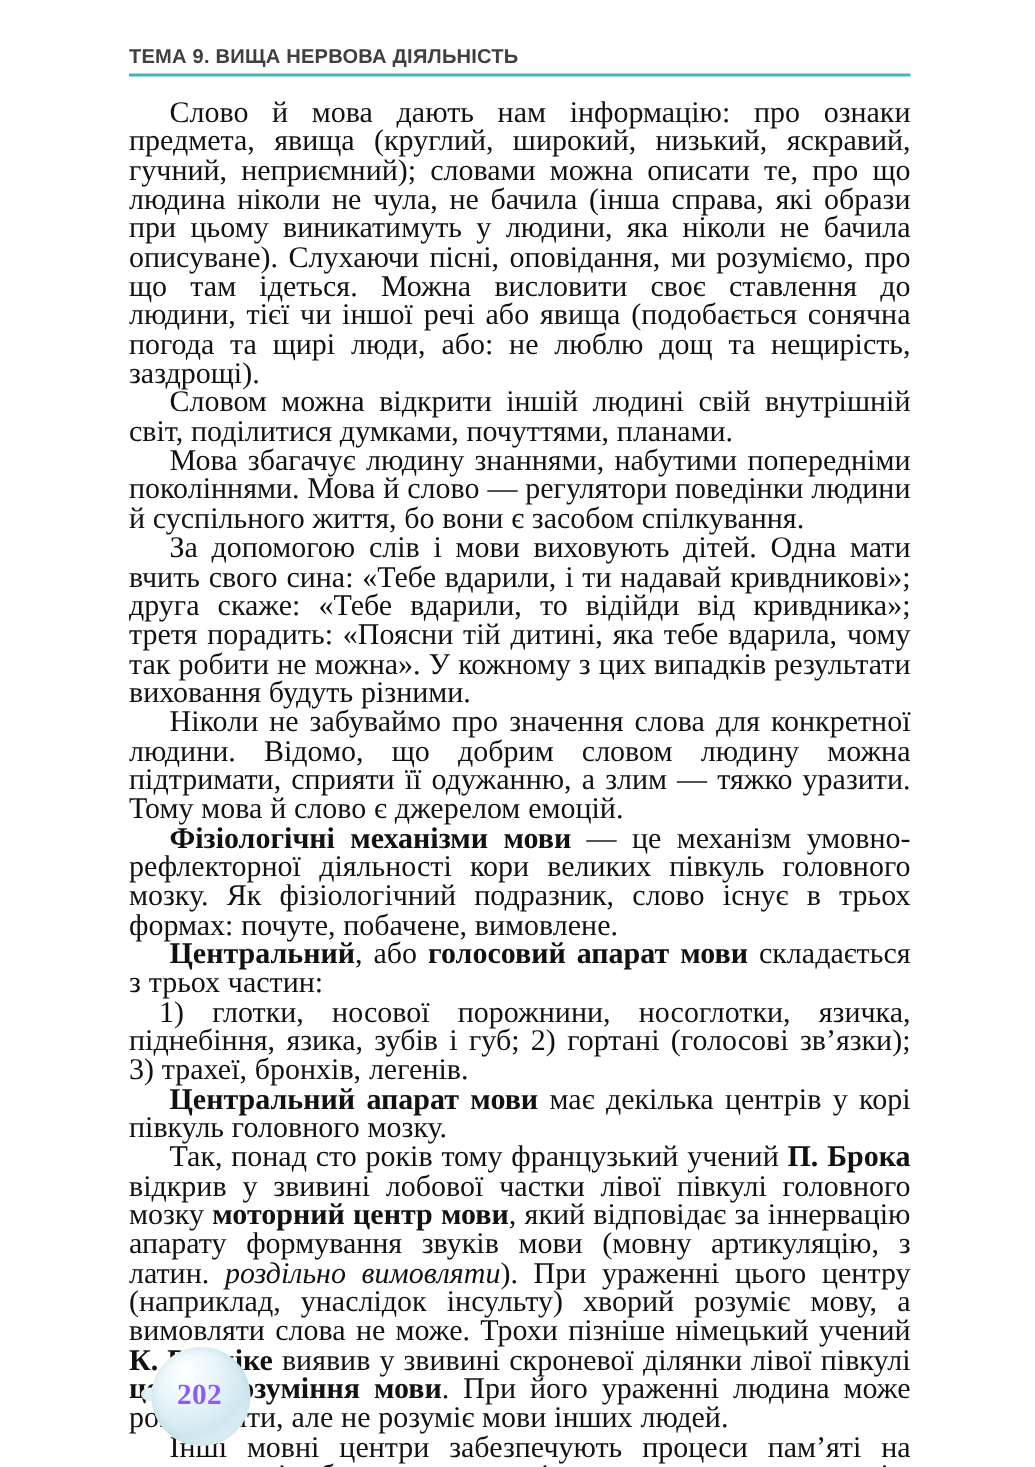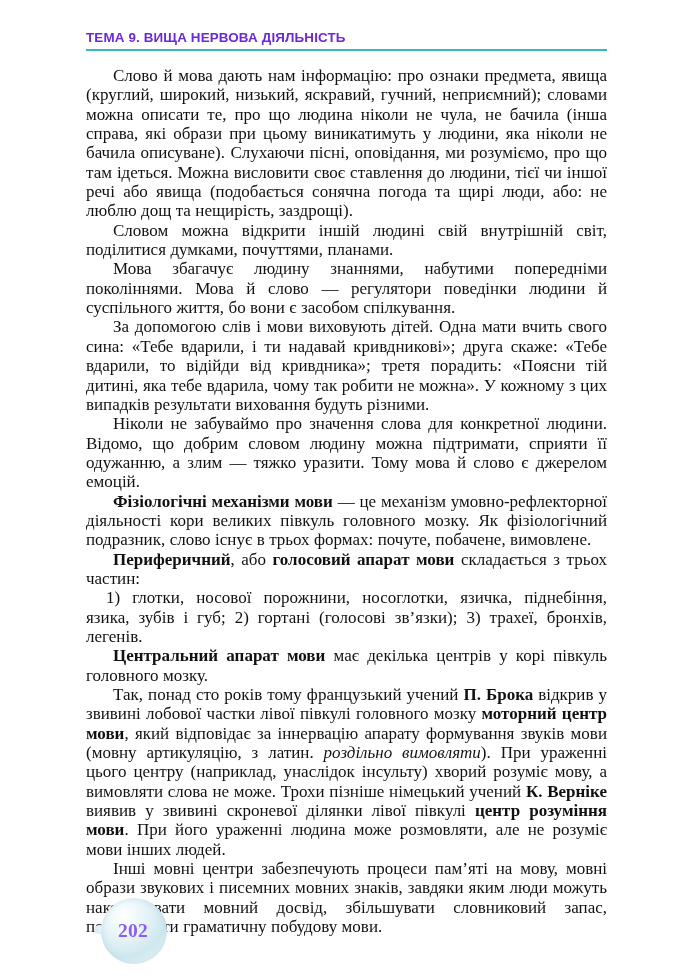--- a/index.html
+++ b/index.html
@@ -32,41 +32,41 @@
     position: absolute;
     left: 86px;
     top: 30px;
     width: 521px;
   }
   .chapter-head .title {
     font-family: "Liberation Sans", "DejaVu Sans", sans-serif;
     font-weight: bold;
     font-size: 13.4px;
     letter-spacing: 0.15px;
-    color: #6d28d9;
+    color: #404040;
     line-height: 16px;
     white-space: nowrap;
   }
   .chapter-head .rule {
     margin-top: 3px;
     height: 2px;
     width: 521px;
     background: #3bb6bc;
   }
 
   
   .body-col {
     position: absolute;
     left: 86px;
     top: 66px;
     width: 521px;
   }
   p.para {
     margin: 0;
-    font-size: 17px;
+    font-size: 20px;
     line-height: 19.35px;
     text-align: justify;
     text-justify: inter-word;
     text-indent: 27px;
     hyphens: manual;
     word-spacing: 0.2px;
   }
   p.para.list-item {
     text-indent: 20px;
   }
@@ -149,21 +149,21 @@
 
     <p class="para">Мова збагачує людину знаннями, набутими попередніми поколіннями. Мова й слово — регулятори поведінки людини й суспільного життя, бо вони є засобом спілкування.</p>
 
     <p class="para">За допомогою слів і мови виховують дітей. Одна мати вчить свого сина: «Тебе вдарили, і ти надавай кривдникові»; друга скаже: «Тебе вдарили, то відійди від кривдника»; третя порадить: «Поясни тій дитині, яка тебе вдарила, чому так робити не можна». У кожному з цих випадків результати виховання будуть різними.</p>
 
     <p class="para">Ніколи не забуваймо про значення слова для конкретної людини. Відомо, що добрим словом людину можна підтримати, сприяти її одужанню, а злим — тяжко уразити. Тому мова й слово є джерелом емоцій.</p>
 
     <p class="para"><b class="term">Фізіологічні механізми мови</b><span> — це механізм умовно-рефлекторної діяльності кори великих півкуль головного мозку. Як фізіологічний подразник, слово існує в трьох формах: почуте, побачене, вимовлене.</span></p>
 
 
-    <p class="para"><b class="term">Периферичний</b><span>, або </span><b class="term">голосовий апарат мови</b><span> складається з трьох частин:</span></p>
+    <p class="para"><b class="term">Центральний</b><span>, або </span><b class="term">голосовий апарат мови</b><span> складається з трьох частин:</span></p>
 
     <p class="para list-item">1) глотки, носової порожнини, носоглотки, язичка, піднебіння, язика, зубів і губ; 2) гортані (голосові зв’язки); 3) трахеї, бронхів, легенів.</p>
 
     <p class="para"><b class="term">Центральний апарат мови</b><span> має декілька центрів у корі півкуль головного мозку.</span></p>
 
     <p class="para"><span>Так, понад сто років тому французький учений </span><b class="term">П. Брока</b><span> відкрив у звивині лобової частки лівої півкулі головного мозку </span><b class="term">моторний центр мови</b><span>, який відповідає за іннервацію апарату формування звуків мови (мовну артикуляцію, з латин. </span><i class="lat">роздільно вимовляти</i><span>). При ураженні цього центру (наприклад, унаслідок інсульту) хворий розуміє мову, а вимовляти слова не може. Трохи пізніше німецький учений </span><b class="term">К. Верніке</b><span> виявив у звивині скроневої ділянки лівої півкулі </span><b class="term">центр розуміння мови</b><span>. При його ураженні людина може розмовляти, але не розуміє мови інших людей.</span></p>
 
     <p class="para">Інші мовні центри забезпечують процеси пам’яті на мову, мовні образи звукових і писемних мовних знаків, завдяки яким люди можуть накопичувати мовний досвід, збільшувати словниковий запас, поліпшувати граматичну побудову мови.</p>
 
   </div>

